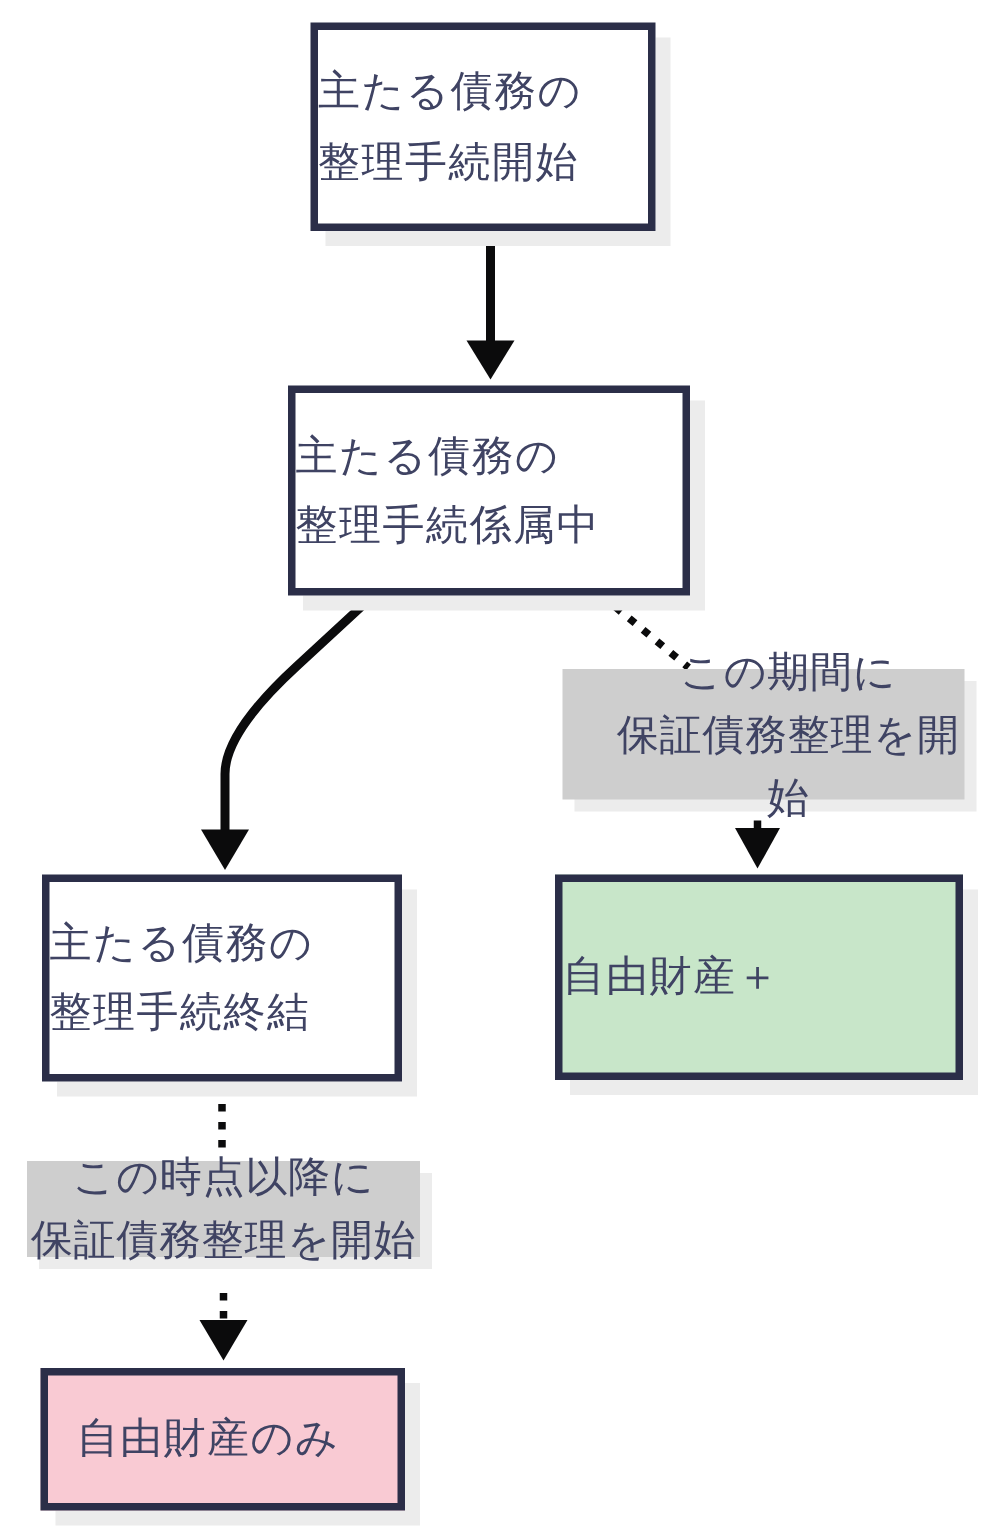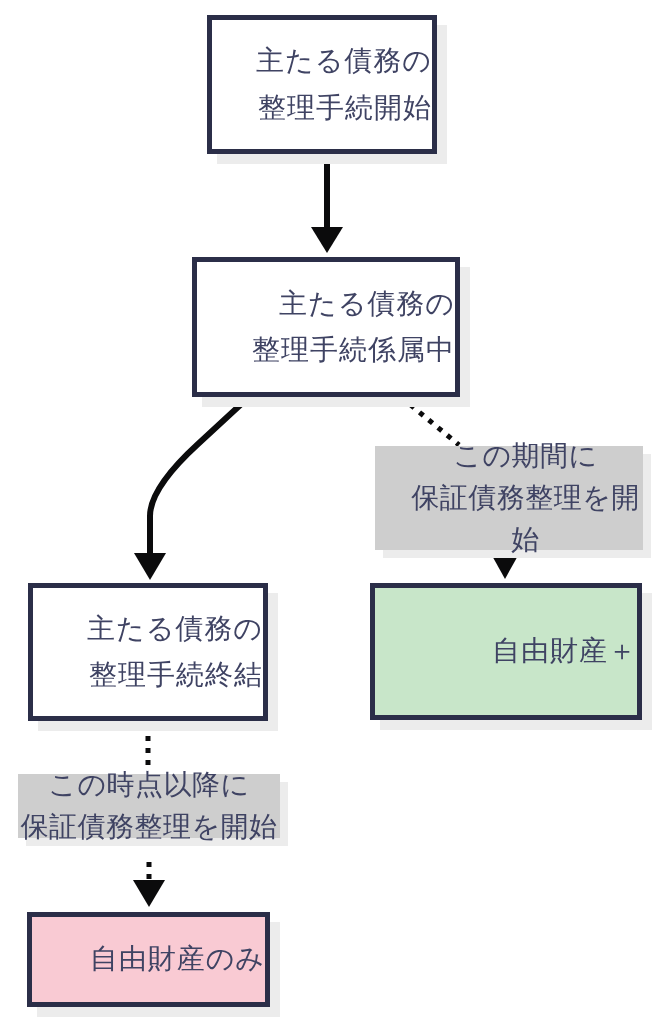--- a/index.html
+++ b/index.html
@@ -24,21 +24,21 @@
     pointer-events: none;
   }
   .node {
     position: absolute;
     box-sizing: border-box;
     border: 5px solid #2b2e48;
     background: #ffffff;
     box-shadow: 10px 10px 0 0 #ececec;
     display: flex;
     flex-direction: column;
-    align-items: flex-end;
+    align-items: flex-start;
     justify-content: center;
     text-align: center;
     color: #3f4363;
     font-size: 28px;
     line-height: 1.65;
     letter-spacing: 1px;
   }
   .node.green { background: #c8e6c9; }
   .node.pink  { background: #f9cad3; }
   .label {
@@ -55,21 +55,21 @@
     font-size: 28px;
     line-height: 1.5;
     letter-spacing: 0.5px;
   }
   
   .n-start   { left: 207px; top: 15px;  width: 230px; height: 139px; }
   .n-pending { left: 192px; top: 257px; width: 268px; height: 140px; }
   .n-end     { left: 28px;  top: 583px; width: 240px; height: 138px; }
   .n-green   { left: 370px; top: 583px; width: 272px; height: 137px; }
   .n-pink    { left: 27px;  top: 912px; width: 243px; height: 95px; padding-left: 19px;  }
-  .l-during  { left: 375px; top: 446px; width: 268px; height: 104px; padding-left: 33px;  }
+  .l-during  { left: 375px; top: 446px; width: 268px; height: 87px; padding-left: 33px;  }
   .l-after   { left: 18px;  top: 774px; width: 262px; height: 64px;  }
 </style>
 </head>
 <body>
 
 <div class="canvas">
 
   <svg class="arrow-layer" viewBox="0 0 658 1024" xmlns="http://www.w3.org/2000/svg">
 
     <path d="M 327 154 L 327 231" stroke="#0b0b0c" stroke-width="6" fill="none"></path>

